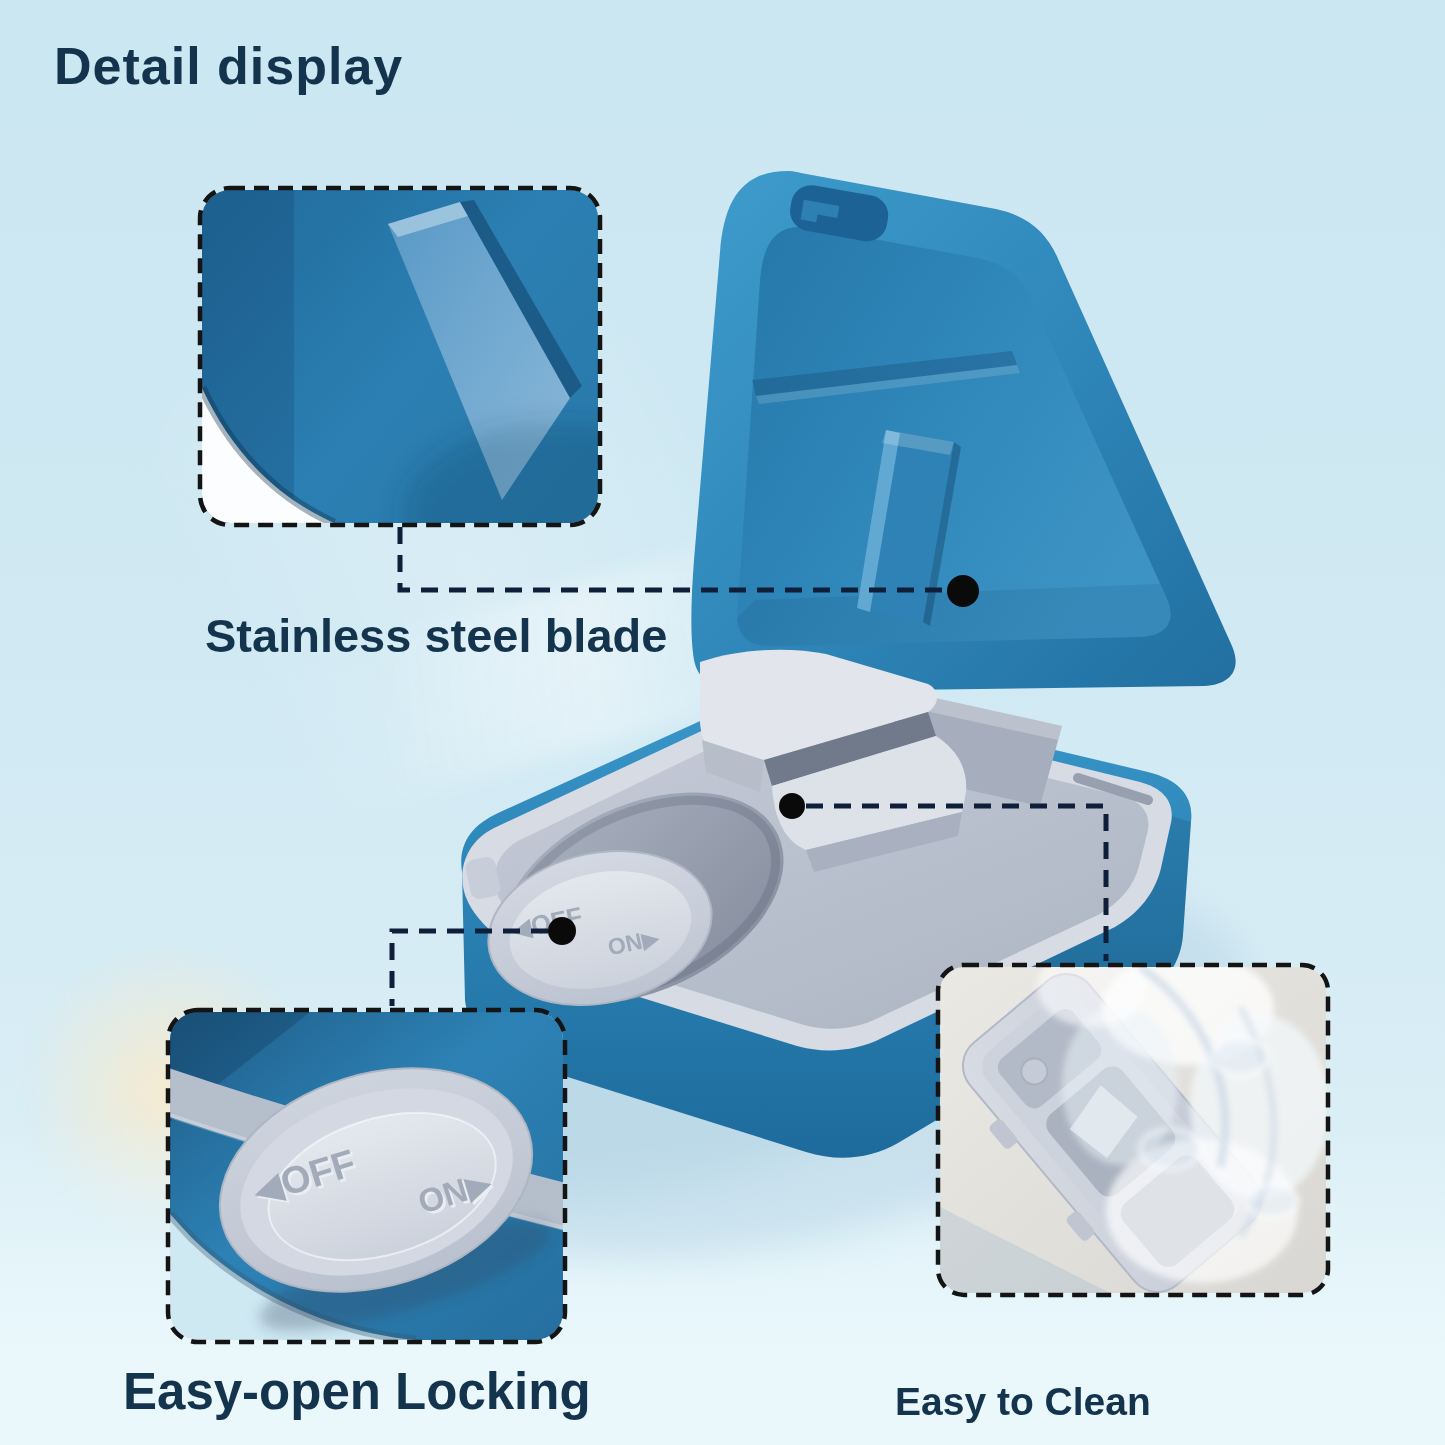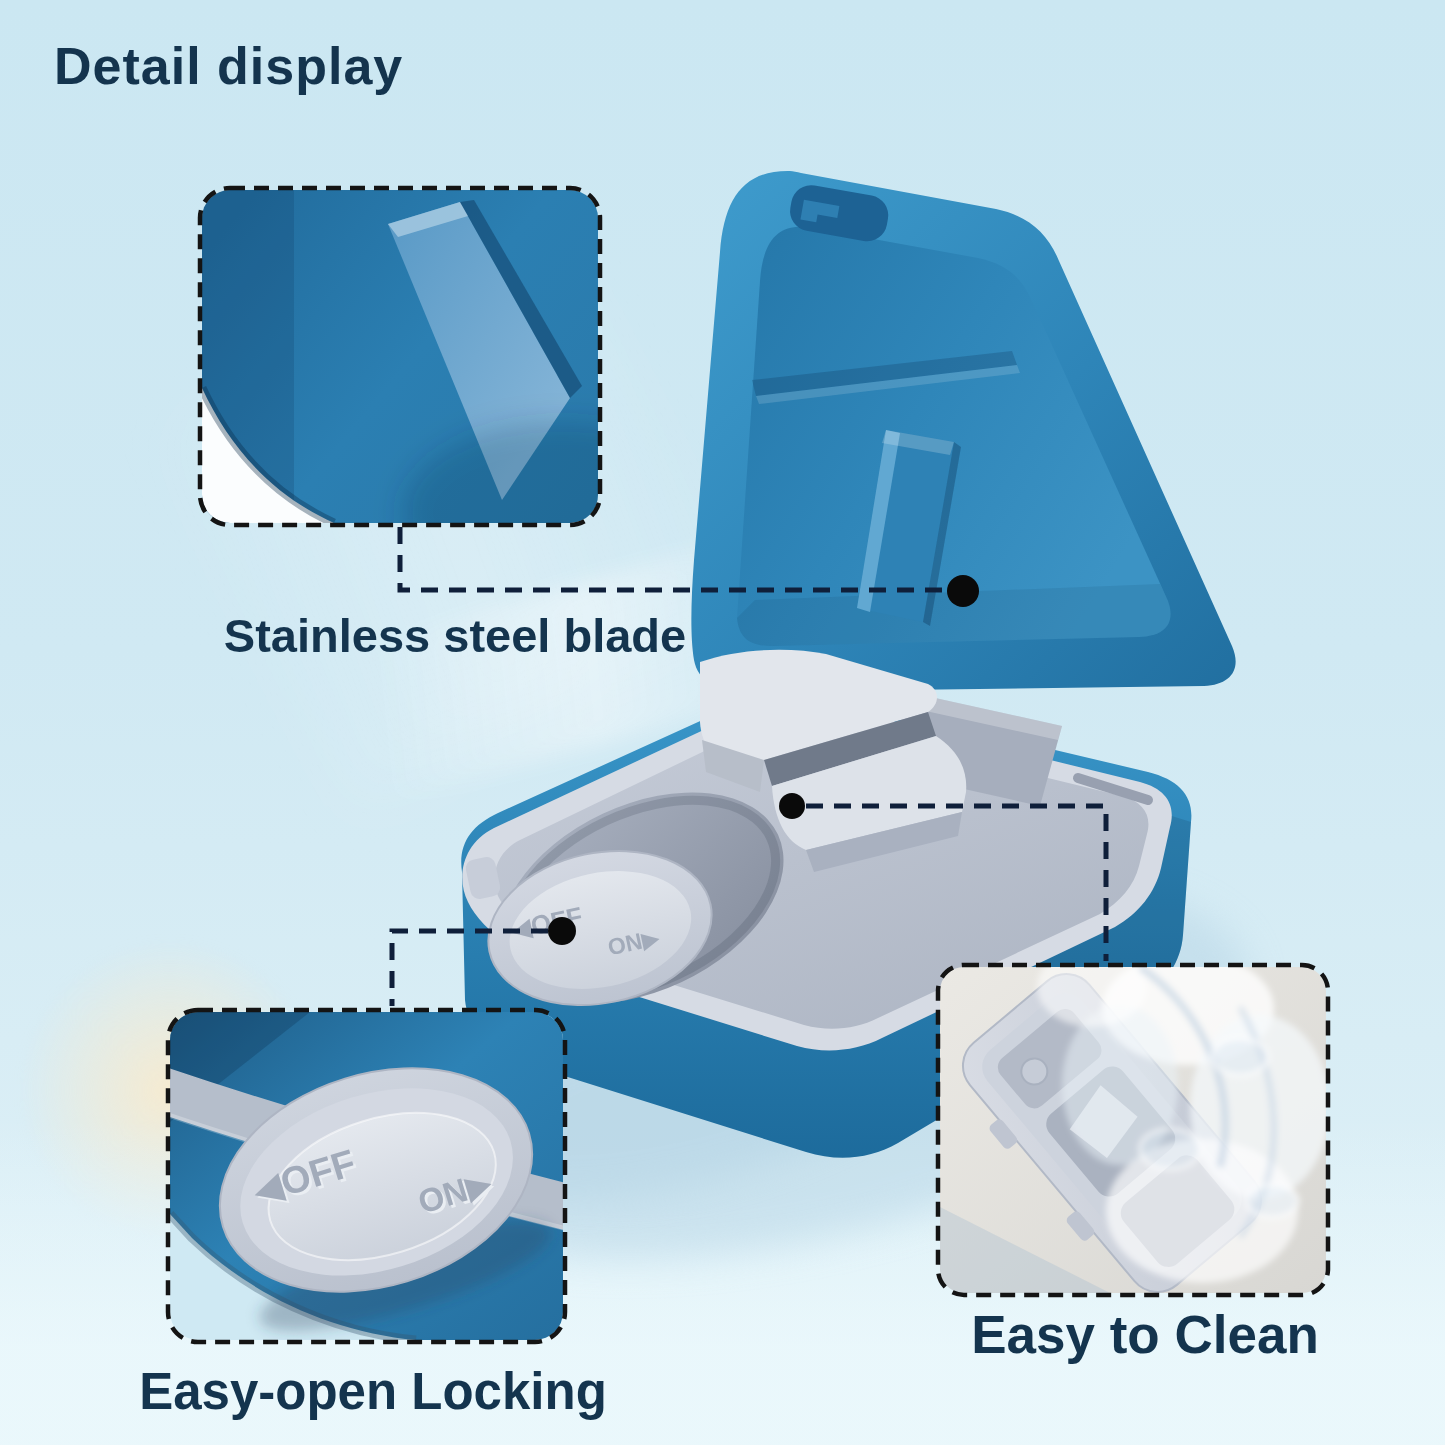--- a/index.html
+++ b/index.html
@@ -15,24 +15,24 @@
     filter:blur(10px);opacity:.85;}
   #beam2{left:220px;top:300px;width:460px;height:430px;transform:rotate(-30deg);
     background:linear-gradient(100deg,rgba(255,255,255,0) 0%,rgba(255,255,255,0.20) 50%,rgba(255,255,255,0) 100%);
     filter:blur(26px);}
   #warm-glow{left:20px;top:940px;width:300px;height:300px;
     background:radial-gradient(closest-side,rgba(247,234,206,0.95),rgba(247,234,206,0));
     filter:blur(6px);}
   #bottom-light{left:0;top:1120px;width:1445px;height:325px;
     background:linear-gradient(180deg,rgba(238,250,253,0) 0%,rgba(238,250,253,0.7) 70%);}
   #page-title{left:54px;top:36px;font-size:52px;font-weight:bold;color:var(--navy);letter-spacing:1px;}
-  .caption{font-weight:bold;color:var(--navy);text-align:center;width:500px;}
+  .caption{font-weight:bold;color:var(--navy);text-align:left;width:500px;}
   #caption-blade{left:205px;top:608px;font-size:47px;}
   #caption-locking{left:123px;top:1362px;font-size:51px;}
-  #caption-clean{left:895px;top:1304px;font-size:53px;}
+  #caption-clean{left:895px;top:1380px;font-size:39px;}
   .callout-content{overflow:hidden;background:transparent;}
   #callout-blade-content{left:202px;top:190px;width:396px;height:333px;border-radius:28px;}
   #callout-lock-content{left:170px;top:1012px;width:393px;height:328px;border-radius:28px;}
   #callout-clean-content{left:940px;top:967px;width:386px;height:326px;border-radius:24px;}
   svg{display:block;}
   .leader{fill:none;stroke:var(--leader-line);stroke-width:5;stroke-dasharray:17 11;}
   .anchor-dot{fill:#0a0a0a;}
   .border-rect{fill:none;stroke:var(--callout-border);stroke-width:4.5;stroke-dasharray:15 9;}
   .emboss-dark{fill:#a2abba;font-weight:bold;}
   .emboss-light{fill:#eaeef3;font-weight:bold;}

